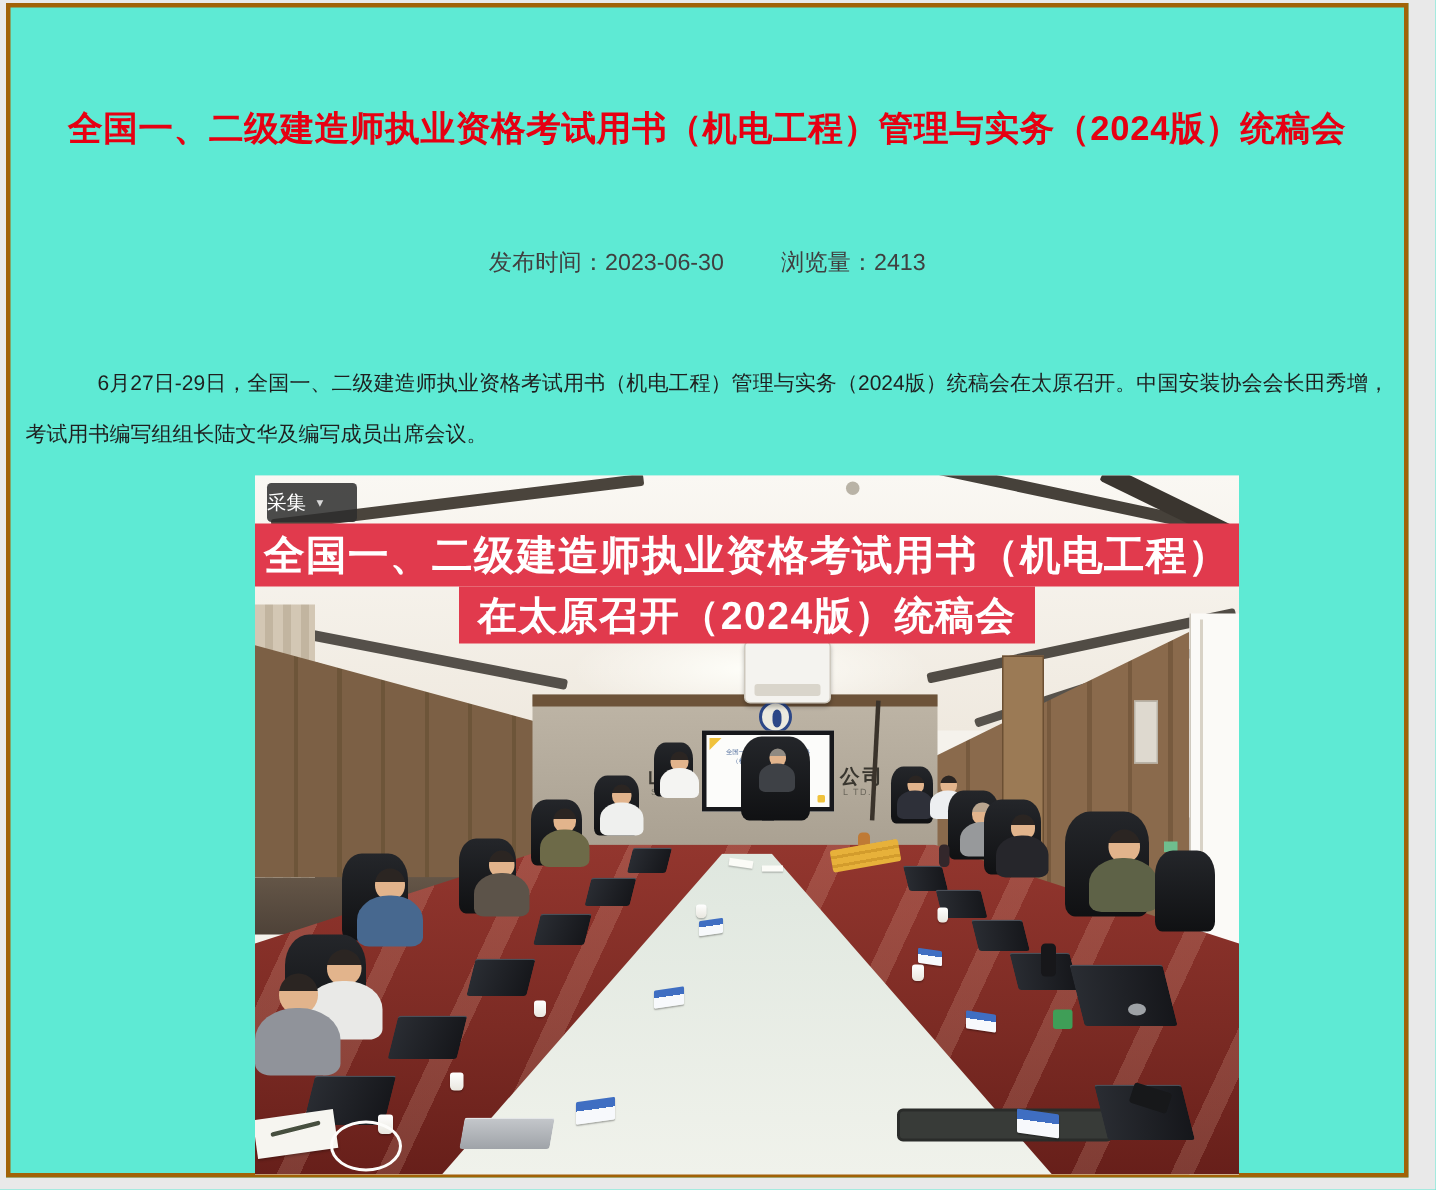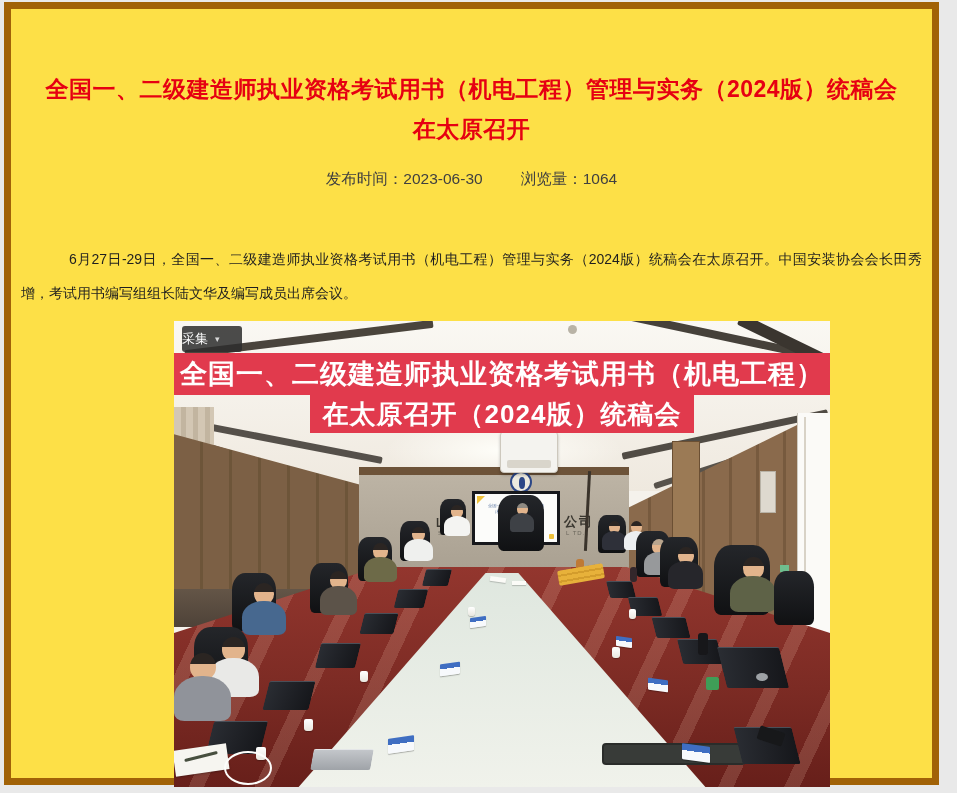--- a/index.html
+++ b/index.html
@@ -3,21 +3,21 @@
 <meta charset="utf-8">
 <style>
   html,body{margin:0;padding:0;}
   body{
     width:957px;height:793px;position:relative;overflow:hidden;
     background:#e9e9e9;
     font-family:"Liberation Sans","DejaVu Sans",sans-serif;
   }
   .card{
     position:absolute;left:4px;top:2px;width:935px;height:783px;
-    background:#fde047;border:7px solid #a16207;box-sizing:border-box;padding-left:22px;
+    background:#5eead4;border:3px solid #a16207;box-sizing:border-box;padding-left:22px;
   }
   
   .title{
     position:absolute;left:20px;right:20px;top:60px;margin:0;
     font-size:23px;line-height:40px;font-weight:bold;color:#e60012;
     text-align:center;letter-spacing:.5px;
   }
   .title .tl{display:block;}
   .meta{
     position:absolute;left:0;right:0;top:160px;height:22px;
@@ -102,26 +102,25 @@
   }
   .collect .chev{font-size:9px;color:#d8d8d8;}
 </style>
 </head>
 <body>
 
 <div class="card">
 
   <h1 class="title">
     <span class="tl">全国一、二级建造师执业资格考试用书（机电工程）管理与实务（2024版）统稿会</span>
-    <span class="tl">在太原召开</span>
   </h1>
 
   <div class="meta">
     <span><span>发布时间：</span><span>2023-06-30</span></span>
-    <span><span>浏览量：</span><span>1064</span></span>
+    <span><span>浏览量：</span><span>2413</span></span>
   </div>
 
   <p class="para">6月27日-29日，全国一、二级建造师执业资格考试用书（机电工程）管理与实务（2024版）统稿会在太原召开。中国安装协会会长田秀增，考试用书编写组组长陆文华及编写成员出席会议。</p>
 
   <div class="photo">
 
     <div class="abs ceiling"></div>
     <div class="abs glow"></div>
     <div class="abs beam" style="left:10px;top:14px;width:250px;height:8px;background:#4a443c;transform:rotate(-7deg);"></div>
     <div class="abs beam" style="left:380px;top:2px;width:250px;height:8px;background:#46413a;transform:rotate(12deg);"></div>

